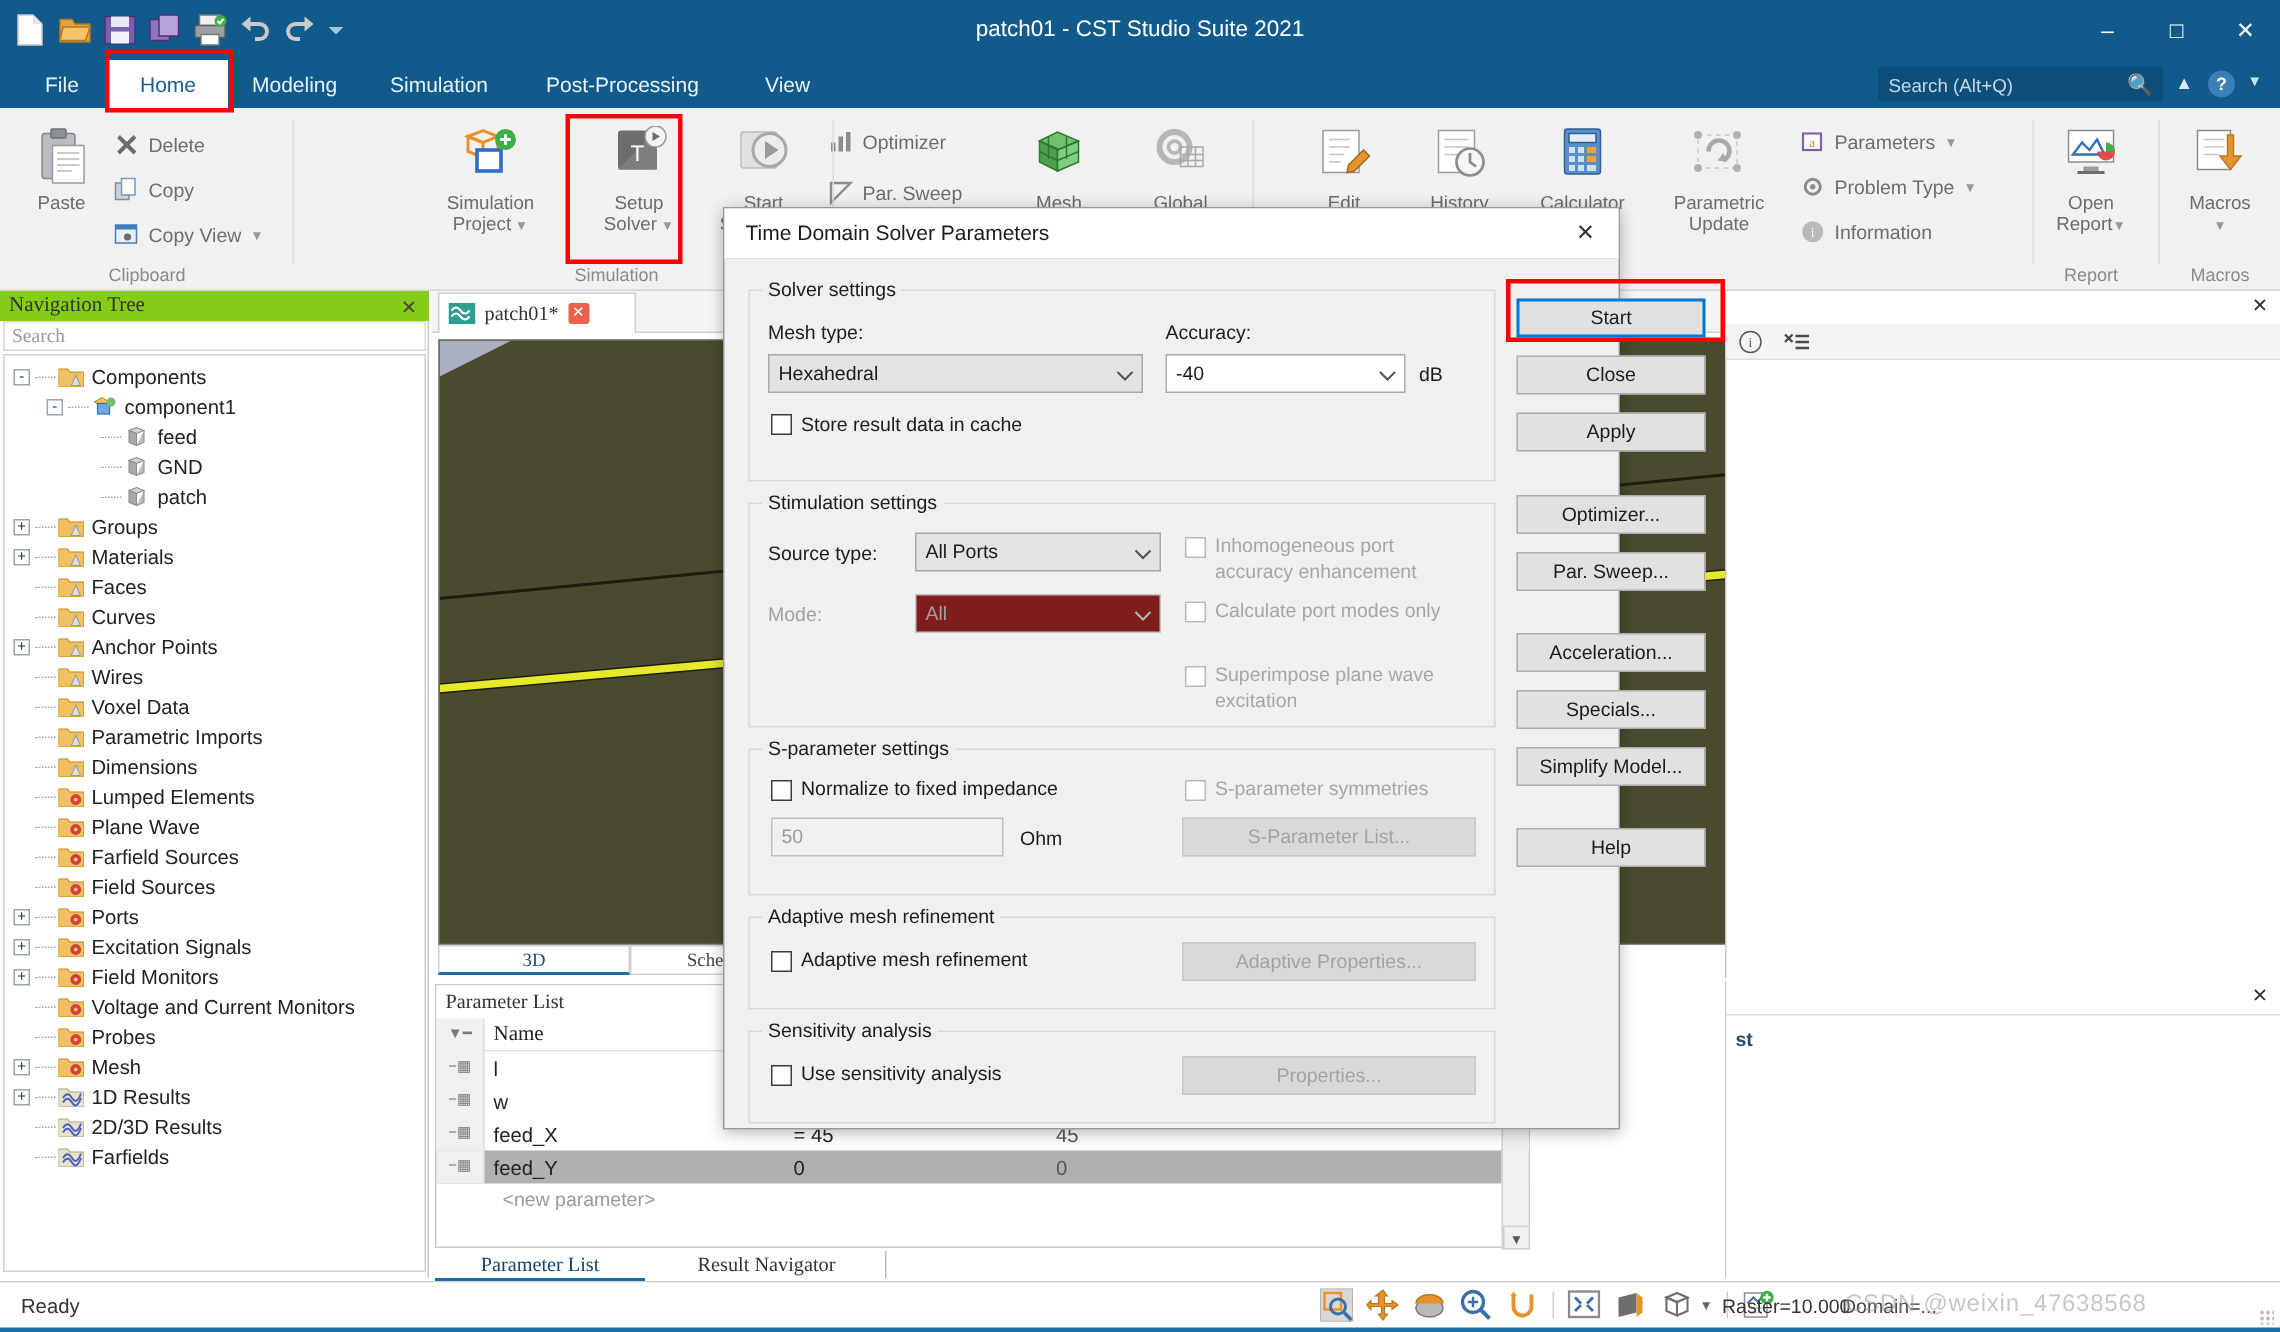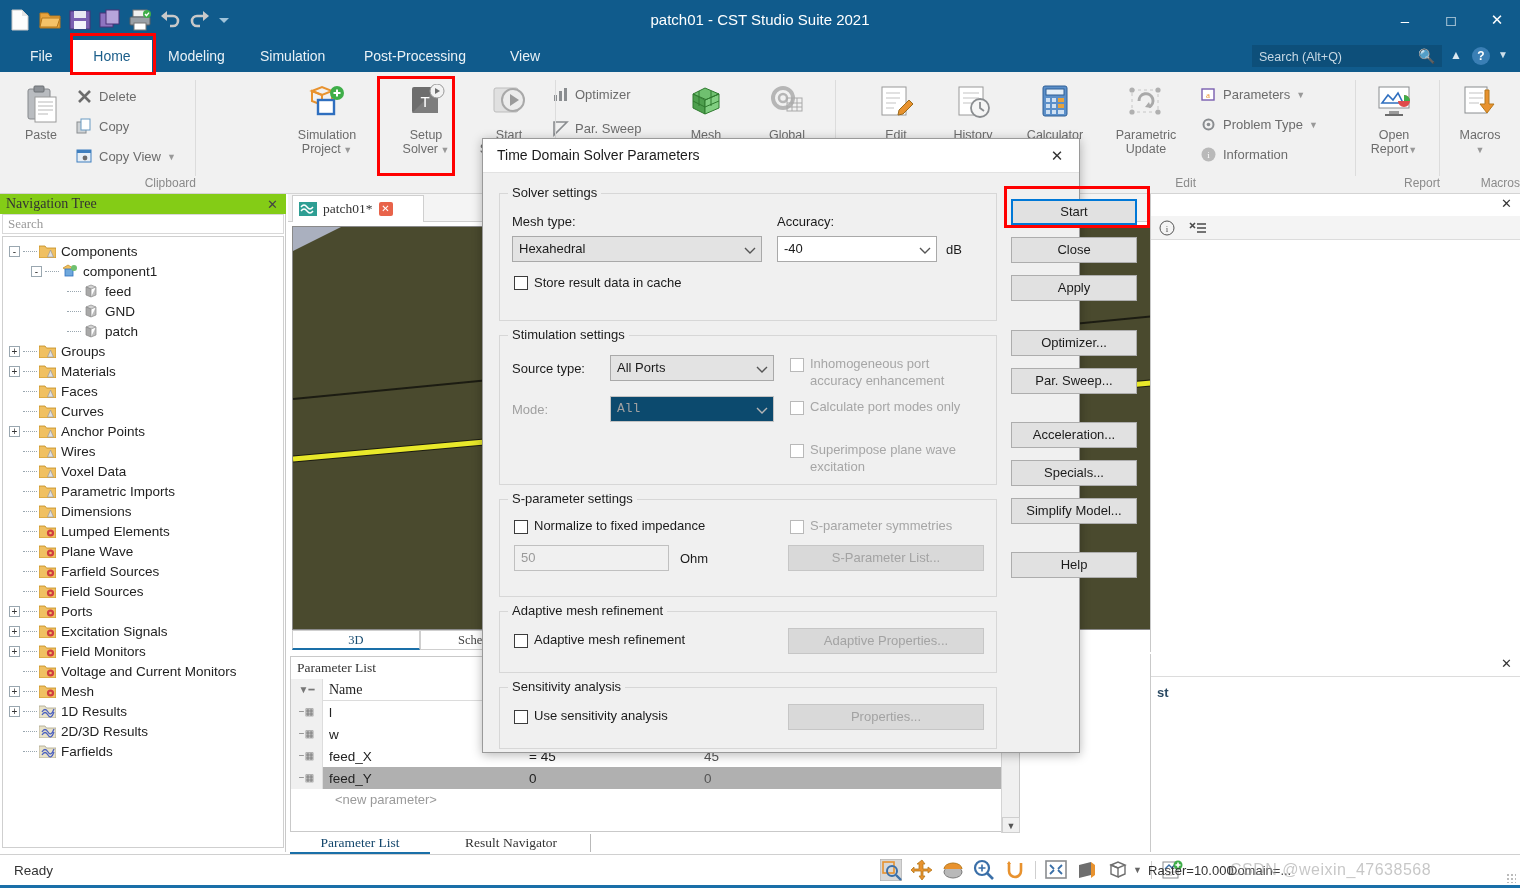--- a/index.html
+++ b/index.html
@@ -54,21 +54,21 @@
   .help-caret { position:absolute; right:12px; top:9px; color:#cfe0ea; font-size:10px; }
 
   
   .ribbon {
     position:absolute; left:0; top:72px; width:1520px; height:122px;
     background:#f1f1f1; border-bottom:1px solid #d4d4d4;
   }
   .rgroup { position:absolute; top:0; height:122px; }
   .rgroup .sep { position:absolute; right:0; top:8px; width:1px; height:96px; background:#dcdcdc; }
   .glabel {
-    position:absolute; bottom:4px; width:100%; text-align:right;
+    position:absolute; bottom:4px; width:100%; text-align:center;
     font-size:12px; color:#8a8a8a;
   }
   .bigbtn {
     position:absolute; text-align:center; color:#6c6c6c; font-size:12.5px; line-height:14px;
   }
   .bigbtn .ic { display:block; margin:0 auto 4px; }
   .smallbtn {
     position:absolute; display:flex; align-items:center; gap:6px;
     color:#6c6c6c; font-size:13px; white-space:nowrap;
   }
@@ -218,21 +218,21 @@
     position:absolute; top:-9px; left:8px; background:#f0f0f0; padding:0 4px;
     font-size:13px; color:#1b1b1b;
   }
   .lbl { position:absolute; font-size:13px; color:#1b1b1b; }
   .lbl.dim { color:#a0a0a0; }
   .combo {
     position:absolute; height:26px; background:#e3e3e3; border:1px solid #a9a9a9;
     font-size:13px; color:#1b1b1b; padding-left:6px; line-height:24px;
   }
   .combo.white { background:#ffffff; }
-  .combo.disabled { background:#0c4a6e; color:#a0a0a0; border-color:#c3c3c3;font-family:Liberation Mono, monospace; }
+  .combo.disabled { background:#7f1d1d; color:#a0a0a0; border-color:#c3c3c3; }
   .combo .cv { position:absolute; right:4px; top:6px; width:14px; height:14px; }
   .textin {
     position:absolute; height:26px; background:#f0f0f0; border:1px solid #c0c0c0;
     font-size:13px; color:#9a9a9a; padding-left:6px; line-height:24px;
   }
   .cbox {
     position:absolute; width:14px; height:14px; border:1px solid #3c3c3c; background:#fff;
   }
   .cbox.dim { border-color:#b9b9b9; }
   .cbtxt { position:absolute; font-size:13px; color:#1b1b1b; }
@@ -786,20 +786,31 @@
           <span class="dots"></span>
           <span class="ficon"><svg viewBox="0 0 17 14">
               <path d="M0 2h6l1.5 2H17v10H0z" fill="#f0c062" stroke="#c08a1c" stroke-width=".8"></path>
               <circle cx="11.5" cy="9" r="3.6" fill="#d13f3f"></circle>
               <circle cx="11.5" cy="9" r="1.3" fill="#f0c062"></circle>
             </svg></span>
           <span>Voltage and Current Monitors</span>
         </div>
         <div class="tnode">
           <span style="width:6px;flex:0 0 auto"></span>
+          <span class="tgl none"></span>
+          <span class="dots"></span>
+          <span class="ficon"><svg viewBox="0 0 17 14">
+              <path d="M0 2h6l1.5 2H17v10H0z" fill="#f0c062" stroke="#c08a1c" stroke-width=".8"></path>
+              <circle cx="11.5" cy="9" r="3.6" fill="#d13f3f"></circle>
+              <circle cx="11.5" cy="9" r="1.3" fill="#f0c062"></circle>
+            </svg></span>
+          <span>Probes</span>
+        </div>
+        <div class="tnode">
+          <span style="width:6px;flex:0 0 auto"></span>
           <span class="tgl">+</span>
           <span class="dots"></span>
           <span class="ficon"><svg viewBox="0 0 17 14">
               <path d="M0 2h6l1.5 2H17v10H0z" fill="#f0c062" stroke="#c08a1c" stroke-width=".8"></path>
               <circle cx="11.5" cy="9" r="3.6" fill="#d13f3f"></circle>
               <circle cx="11.5" cy="9" r="1.3" fill="#f0c062"></circle>
             </svg></span>
           <span>Mesh</span>
         </div>
         <div class="tnode">

